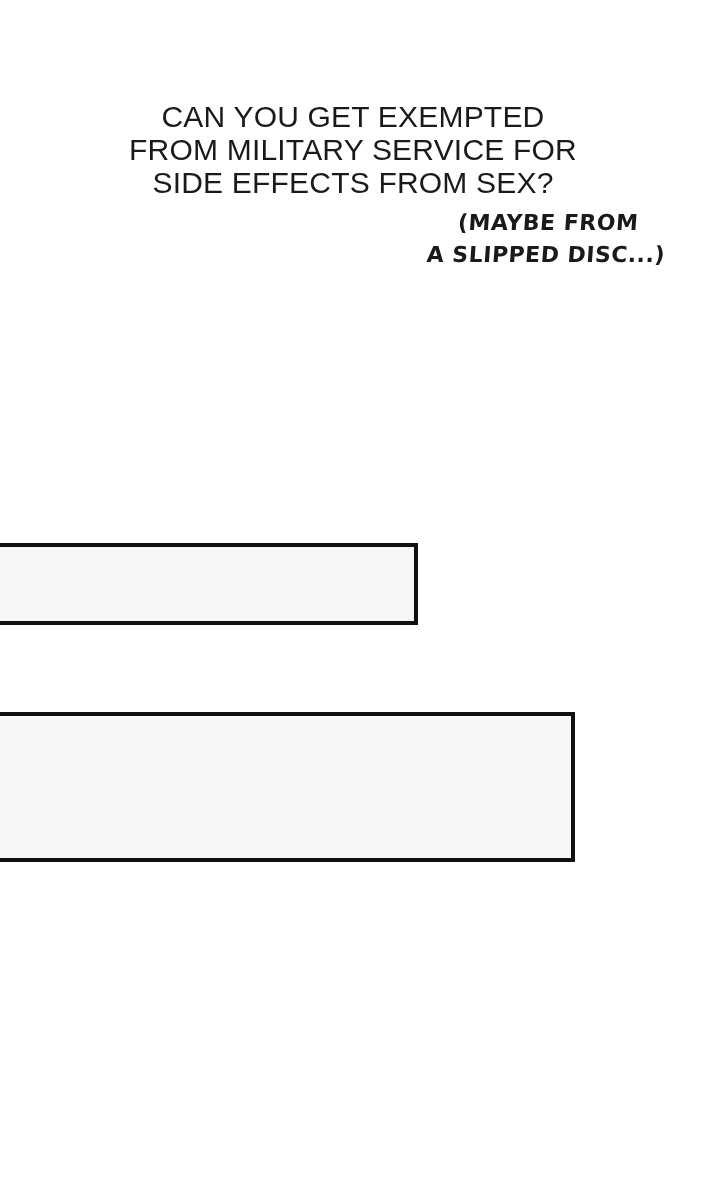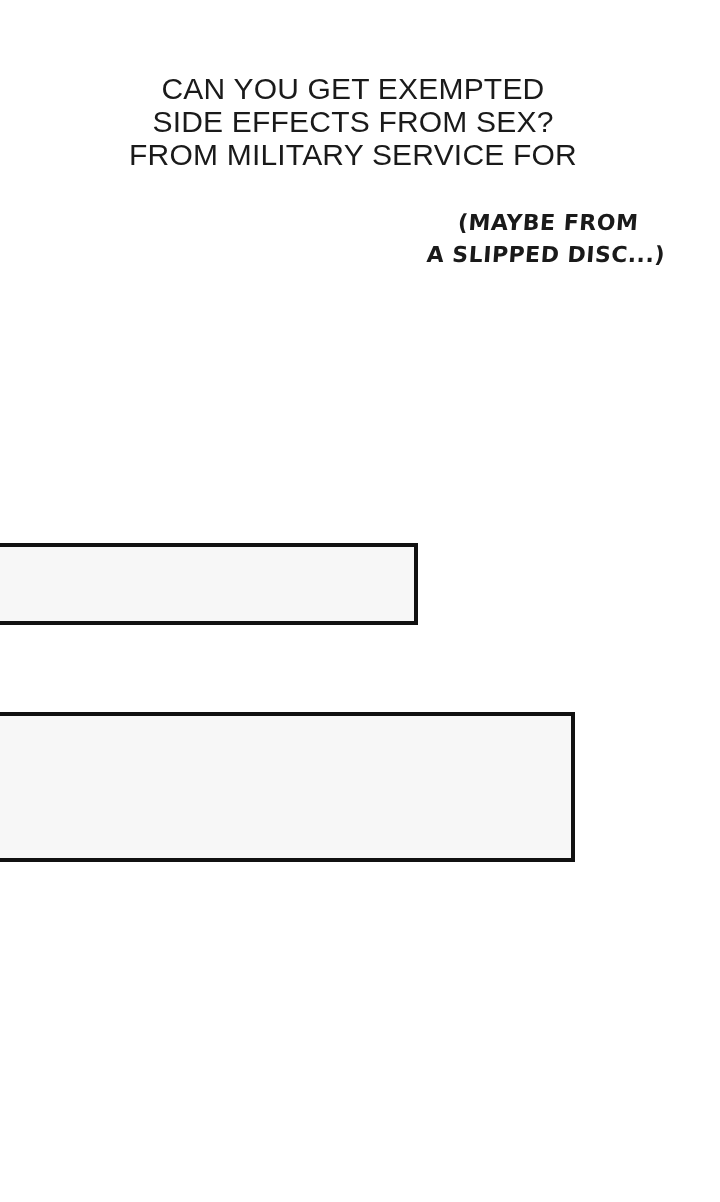--- a/index.html
+++ b/index.html
@@ -9,21 +9,21 @@
   .page {
     position: relative;
     width: 720px;
     height: 1202px;
     background: var(--background, #ffffff);
     overflow: hidden;
     font-family: "Liberation Sans", sans-serif;
   }
   .title {
     position: absolute;
-    top: 72px;
+    top: 100px;
     left: 0;
     width: 706px;
     margin: 0;
     text-align: center;
     color: var(--ink, #1a1a1a);
     font-family: "Liberation Sans", sans-serif;
     font-size: 30px;
     font-weight: 400;
     line-height: 33px;
     letter-spacing: 0.2px;
@@ -69,22 +69,22 @@
     height: 150px;
   }
 </style>
 </head>
 <body>
 
 <div class="page">
 
   <h1 class="title">
     <span class="line">CAN YOU GET EXEMPTED</span>
+    <span class="line">FROM MILITARY SERVICE FOR</span>
     <span class="line">SIDE EFFECTS FROM SEX?</span>
-    <span class="line">FROM MILITARY SERVICE FOR</span>
   </h1>
 
   <div class="note">
     <span class="line">(MAYBE FROM</span>
     <span class="line">A SLIPPED DISC...)</span>
   </div>
 
   <div class="panel panel-1"></div>
   <div class="panel panel-2"></div>
 

